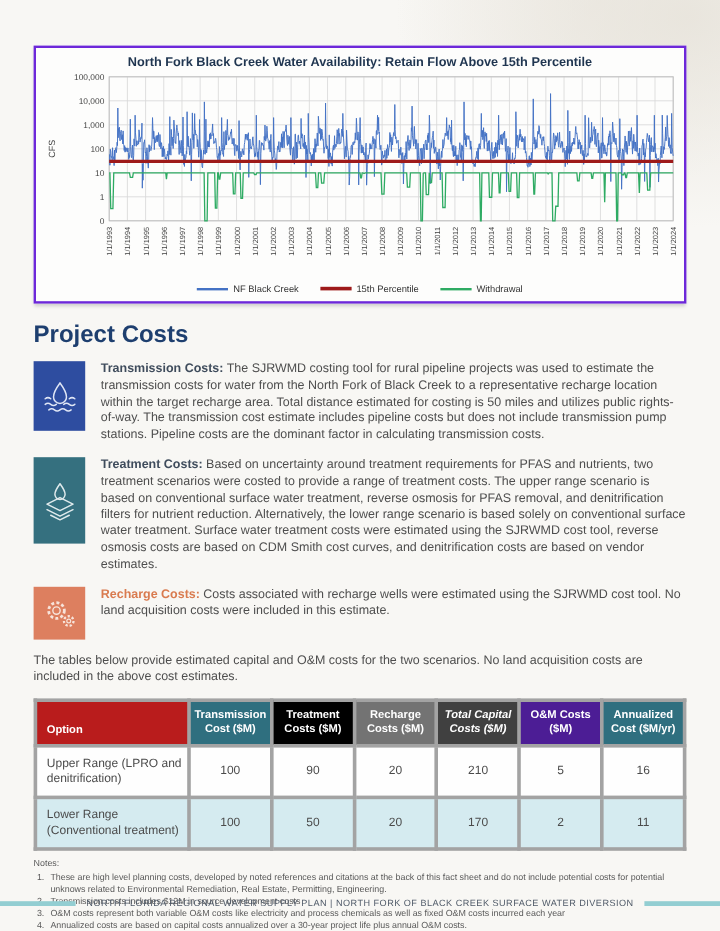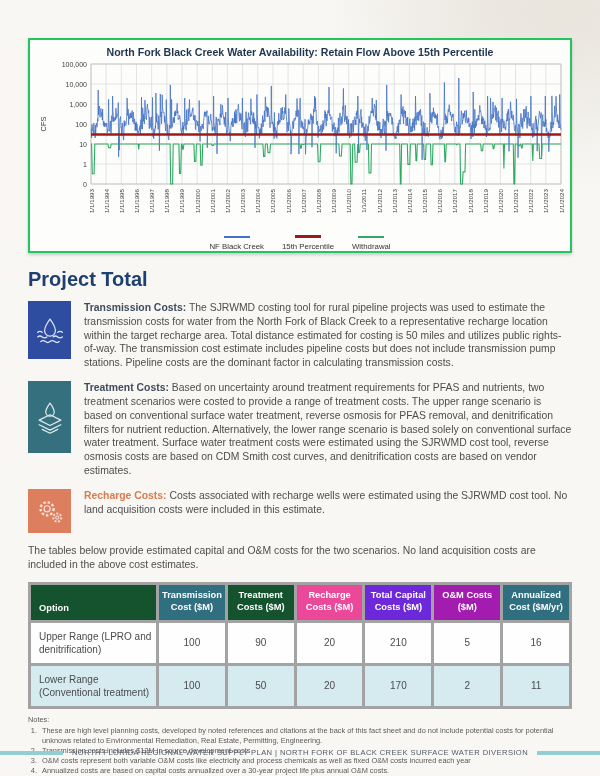--- a/index.html
+++ b/index.html
@@ -15,27 +15,27 @@
     background:
       radial-gradient(ellipse at 92% 6%, rgba(230,226,217,0.8), transparent 55%),
       radial-gradient(ellipse at 70% 0%, rgba(236,232,225,0.6), transparent 50%);
     pointer-events:none;
   }
   .content { position:relative; padding:0 28px; }
 
   
   .chart-card {
     margin-top:38px; width:544px; height:215px;
-    background:#fdfdfc; border:2px solid #22c55e;
+    background:#fdfdfc; border:2px solid #6d28d9;
     box-shadow:0 2px 3px rgba(0,0,0,0.18);
     padding:4px 3px 0 3px;
   }
   .chart-title { font-size:10.6px; font-weight:bold; color:#1f3550; text-align:center; margin-top:2px; }
   .chart-legend { display:flex; justify-content:center; align-items:center; gap:18px; margin-top:-3px; }
-  .legend-item { display:flex; align-items:center; gap:4px;flex-direction:column; }
+  .legend-item { display:flex; align-items:center; gap:4px; }
   .legend-line { width:26px; }
   .legend-label { font-size:7.8px; color:#333; }
 
   
   .section-heading { margin:15px 0 10px 0; font-size:20px; font-weight:bold; color:#1e3f6f; }
   .info-item { display:flex; gap:13px; margin-bottom:11px; }
   .info-icon { flex:0 0 43px; display:flex; align-items:center; justify-content:center; }
   .info-text { font-size:10.4px; line-height:1.33; color:#4e4e4e; }
   .info-label { font-weight:bold; color:#3f4c5c; }
   .table-intro { font-size:10.4px; line-height:1.33; color:#4e4e4e; margin:3px 0 10px 0; }
@@ -170,21 +170,21 @@
             <div class="legend-line" style="height: 3px; background: rgb(158, 26, 26);"></div>
             <span class="legend-label">15th Percentile</span>
           </div>
           <div class="legend-item">
             <div class="legend-line" style="height: 2px; background: rgb(46, 171, 99);"></div>
             <span class="legend-label">Withdrawal</span>
           </div>
         </div>
     </div>
 
-    <h1 class="section-heading">Project Total</h1>
+    <h1 class="section-heading">Project Costs</h1>
 
     <div class="info-item">
       <div class="info-icon" style="height: 58px; background: rgb(46, 77, 160);">
         <svg width="34" height="34" viewBox="0 0 44 44" fill="none" stroke="#dfe6f5" stroke-width="1.6" stroke-linecap="round">
           <path d="M22 8 C22 8 15 17.5 15 23 a7 7 0 0 0 14 0 C29 17.5 22 8 22 8 Z"></path>
           <path d="M6 25 q3 -2.5 6 0"></path>
             <path d="M32 25 q3 -2.5 6 0"></path>
           <path d="M6 31 q3 -2.5 6 0 t6 0"></path>
             <path d="M26 31 q3 -2.5 6 0 t6 0"></path>
           <path d="M10 37 q3 -2.5 6 0 t6 0 t6 0 t6 0"></path>
@@ -215,26 +215,26 @@
         </svg>
       </div>
       <div class="info-text"><span class="info-label" style="color: rgb(217, 123, 79);">Recharge Costs:</span> <span>Costs associated with recharge wells were estimated using the SJRWMD cost tool. No land acquisition costs were included in this estimate.</span></div>
     </div>
 
     <p class="table-intro">The tables below provide estimated capital and O&amp;M costs for the two scenarios. No land acquisition costs are included in the above cost estimates.</p>
 
     <table class="cost-table">
       <thead>
           <tr id="cost-table-head-row">
-            <th class="option-col" style="background: #14532d;">Option</th>
+            <th class="option-col" style="background: #b91c1c;">Option</th>
             <th style="background: rgb(47, 111, 127);">Transmission Cost ($M)</th>
-            <th style="background: #14532d;">Treatment Costs ($M)</th>
-            <th style="background: #ec4899;">Recharge Costs ($M)</th>
-            <th style="background: #6d28d9;">Total Capital Costs ($M)</th>
-            <th style="background: #a21caf;">O&amp;M Costs ($M)</th>
+            <th style="background: #000000;">Treatment Costs ($M)</th>
+            <th style="background: #737373;">Recharge Costs ($M)</th>
+            <th style="background: #404040; font-style: italic;">Total Capital Costs ($M)</th>
+            <th style="background: #4c1d95;">O&amp;M Costs ($M)</th>
             <th style="background: rgb(47, 111, 127);">Annualized Cost ($M/yr)</th>
           </tr>
         </thead>
       <tbody id="cost-table-body">
           <tr>
             <td class="option-cell">Upper Range (LPRO and denitrification)</td>
             <td>100</td>
             <td>90</td>
             <td>20</td>
             <td>210</td>

